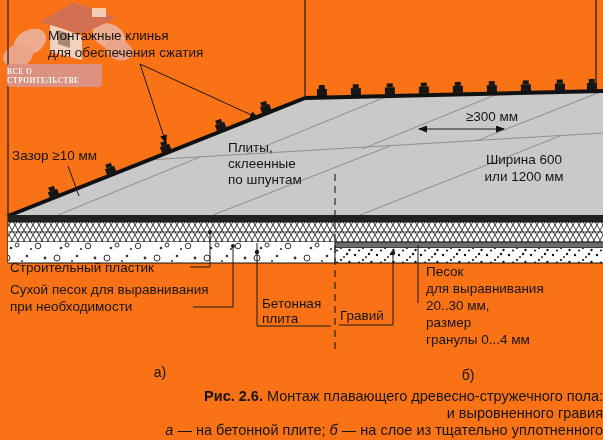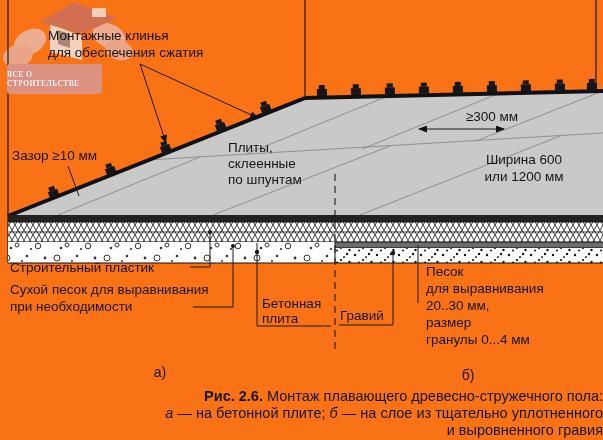--- a/index.html
+++ b/index.html
@@ -3,21 +3,21 @@
 <meta charset="utf-8">
 <style>
   html,body{margin:0;padding:0;background:#ffffff;}
   .stage{
     position:relative;width:603px;height:440px;overflow:hidden;
     background:#f97316;font-family:"Liberation Sans",sans-serif;color:#1a1a1a;padding-left:16px;
   }
   svg{display:block;}
   .diagram-svg{position:absolute;left:0;top:0;}
   .badge{
-    position:absolute;left:7px;top:64px;width:95px;height:30px;
+    position:absolute;left:7px;top:64px;width:95px;height:23px;
     background:#dd9181;border-radius:3px;color:#fff;
     font-family:"Liberation Serif",serif;font-weight:bold;font-size:7.5px;
     letter-spacing:.4px;display:flex;align-items:center;justify-content:center;
     text-shadow:0 0 1px #b46a5c;
   }
   .caption{
     position:absolute;left:0;top:388px;width:603px;text-align:right;
     font-size:14.5px;line-height:17px;color:#151515;
   }
   .caption .b{font-weight:bold;}
@@ -174,17 +174,17 @@
     <text x="426" y="327">размер</text>
     <text x="426" y="344">гранулы 0...4 мм</text>
     <text x="160" y="377" text-anchor="middle" class="small-marker">а)</text>
     <text x="468" y="380" text-anchor="middle" class="small-marker">б)</text>
   </svg>
 
   <div class="badge">ВСЕ О СТРОИТЕЛЬСТВЕ</div>
 
   <div class="caption">
     <div><span class="b">Рис. 2.6.</span><span> Монтаж плавающего древесно-стружечного пола:</span></div>
+    <div>и выровненного гравия</div>
     <div><span class="i">а</span><span> — на бетонной плите; </span><span class="i">б</span><span> — на слое из тщательно уплотненного</span></div>
-    <div>и выровненного гравия</div>
   </div>
 
 </div>
 
 </body></html>

